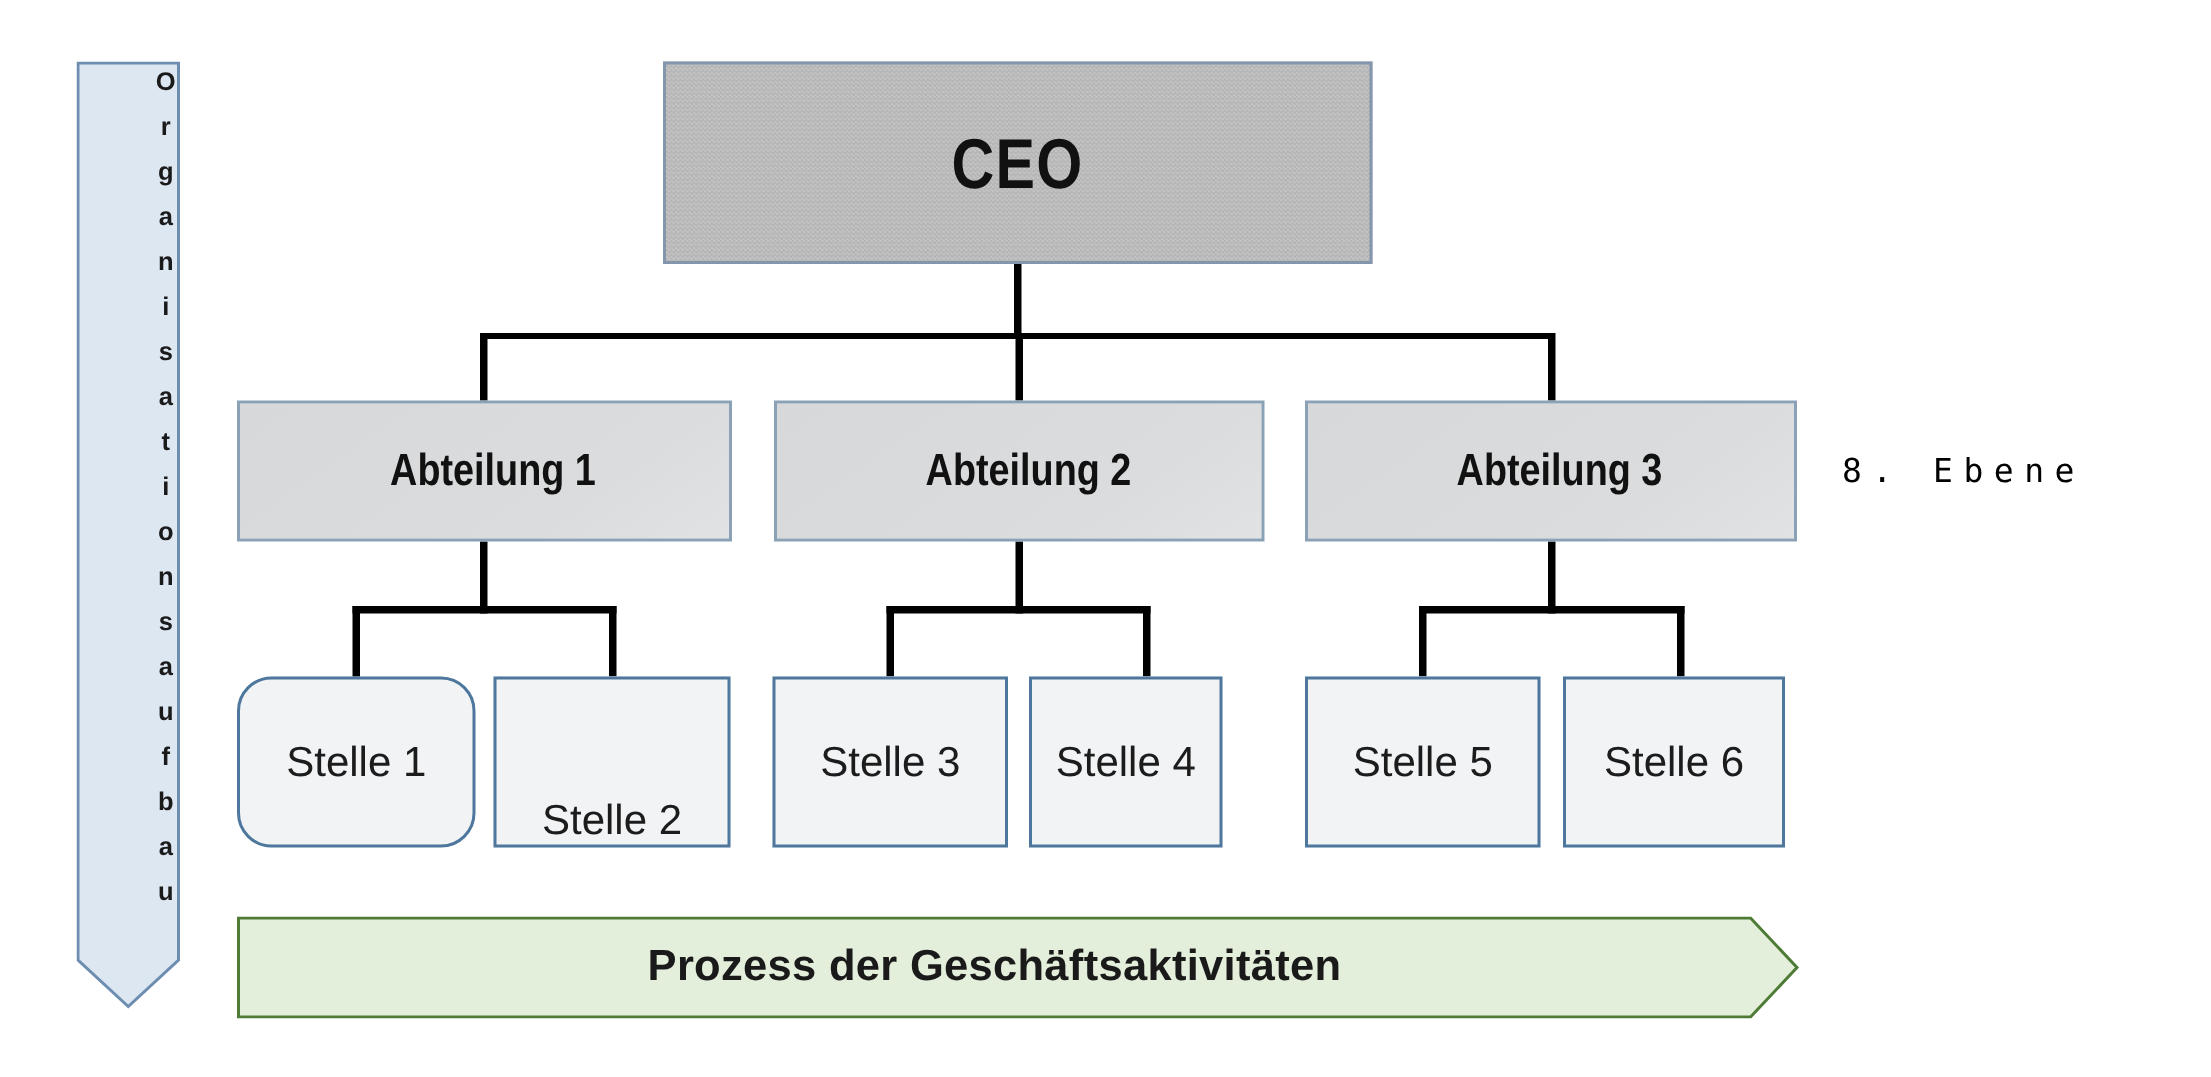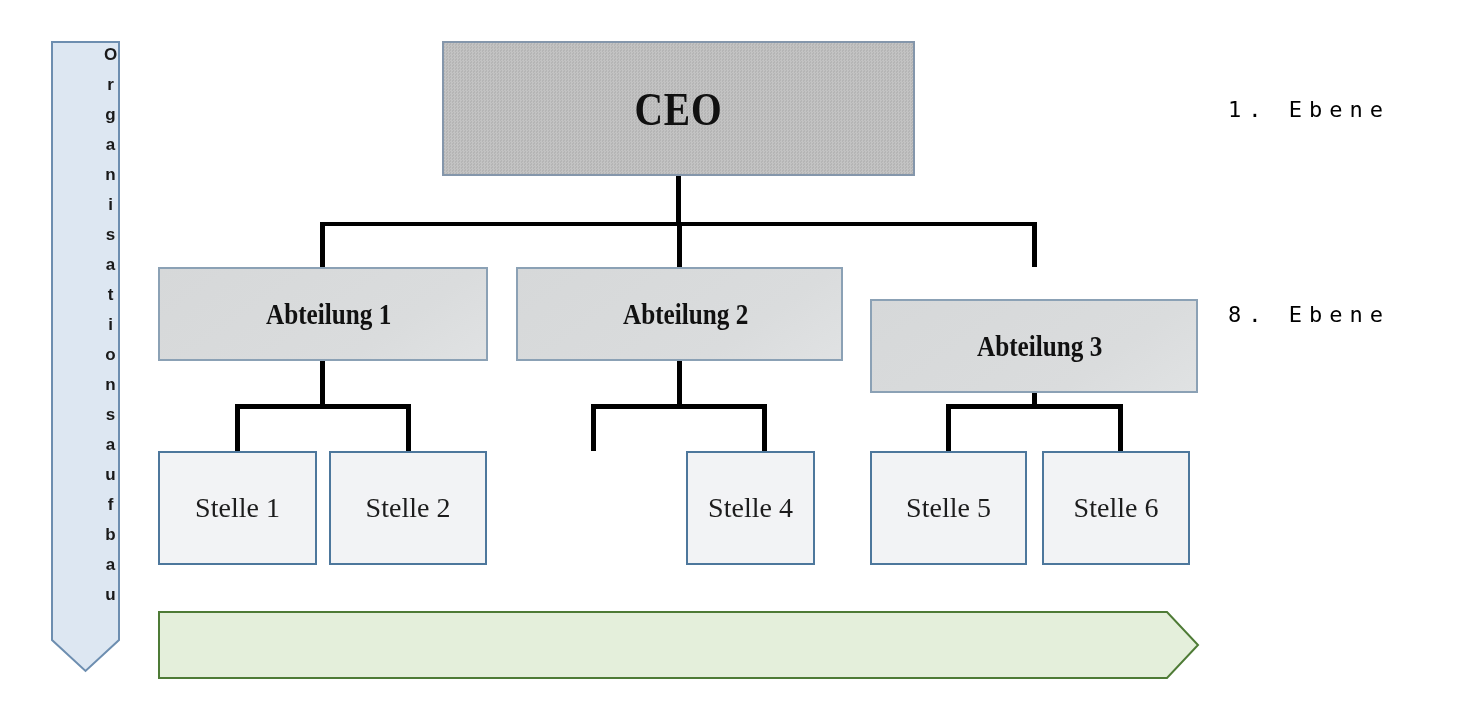--- a/index.html
+++ b/index.html
@@ -18,48 +18,47 @@
     writing-mode:vertical-rl;text-orientation:upright;
     letter-spacing:11px;
     font-weight:bold;font-size:17px;color:#1a1a1a;
   }
   
   .box{
     position:absolute;
     display:flex;align-items:center;justify-content:center;
     box-sizing:border-box;
     color:#111;
-    font-family:Liberation Serif, serif;
   }
   .box .condensed{display:inline-block;transform:scaleX(0.84);white-space:nowrap;}
   .ceo-box{
     left:442px;top:41px;width:473px;height:135px;
     border:2px solid var(--ceo-border,#8496ab);
     background:var(--ceo-fill,#bcbcbc);
     background-image:repeating-conic-gradient(#c3c3c3 0% 25%, #b5b5b5 0% 50%);
     background-size:3px 3px;
     font-size:47px;font-weight:bold;letter-spacing:1px;
   }
   .dept-box{
     top:267px;height:94px;
     border:2px solid var(--dept-border,#8ba1b5);
     background:linear-gradient(145deg,#d6d8d9 0%,var(--dept-fill,#dadcdd) 70%,#e0e2e3 100%);
     font-size:30px;font-weight:bold;padding-left:12px;
   }
   .dept-1{left:158px;width:330px;}
   .dept-2{left:516px;width:327px;}
-  .dept-3{left:870px;width:328px;margin-top:32px;}
+  .dept-3{left:870px;width:328px;}
   .pos-box{
     top:451px;height:114px;
     border:2px solid var(--pos-border,#4d779c);
     background:var(--pos-fill,#f2f3f5);
     font-size:28px;font-weight:400;color:#1c1c1c;
   }
-  .pos-1{left:158px;width:159px;}
-  .pos-2{left:329px;width:158px;}
+  .pos-1{left:158px;width:159px;border-radius:23px;}
+  .pos-2{left:329px;width:158px;align-items:flex-end;}
   .pos-3{left:515px;width:157px;}
   .pos-4{left:686px;width:129px;}
   .pos-5{left:870px;width:157px;}
   .pos-6{left:1042px;width:148px;}
   
   .conn{position:absolute;background:var(--connector,#000);}
   .c-ceo-drop   {left:676px;top:176px;width:5px;height:46px;}
   .c-h1         {left:320px;top:222px;width:716px;height:4px;}
   .c-d1-drop    {left:320px;top:222px;width:5px;height:45px;}
   .c-d2-drop    {left:677px;top:222px;width:5px;height:45px;}
@@ -137,30 +136,33 @@
   <div class="box dept-box dept-3">
     <span class="condensed">Abteilung 3</span>
   </div>
 
   <div class="box pos-box pos-1">
     <span>Stelle 1</span>
   </div>
   <div class="box pos-box pos-2">
     <span>Stelle 2</span>
   </div>
+  <div class="box pos-box pos-3">
+    <span>Stelle 3</span>
+  </div>
   <div class="box pos-box pos-4">
     <span>Stelle 4</span>
   </div>
   <div class="box pos-box pos-5">
     <span>Stelle 5</span>
   </div>
   <div class="box pos-box pos-6">
     <span>Stelle 6</span>
   </div>
 
-  <div class="level-label level-1">1. Ebene</div>
   <div class="level-label level-2">8. Ebene</div>
 
   <svg class="banner-svg" width="1042" height="68" viewBox="0 0 1042 68">
     <polygon points="1,1 1009,1 1040,34 1009,67 1,67" fill="var(--banner-fill,#e4efdb)" stroke="var(--banner-border,#4e7b36)" stroke-width="2"></polygon>
   </svg>
+  <div class="banner-label">Prozess der Geschäftsaktivitäten</div>
 
 </div>
 
 </body></html>

